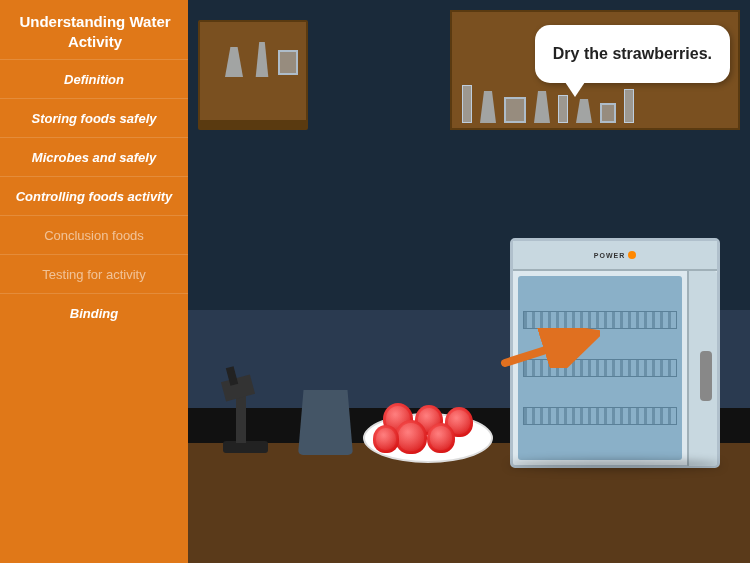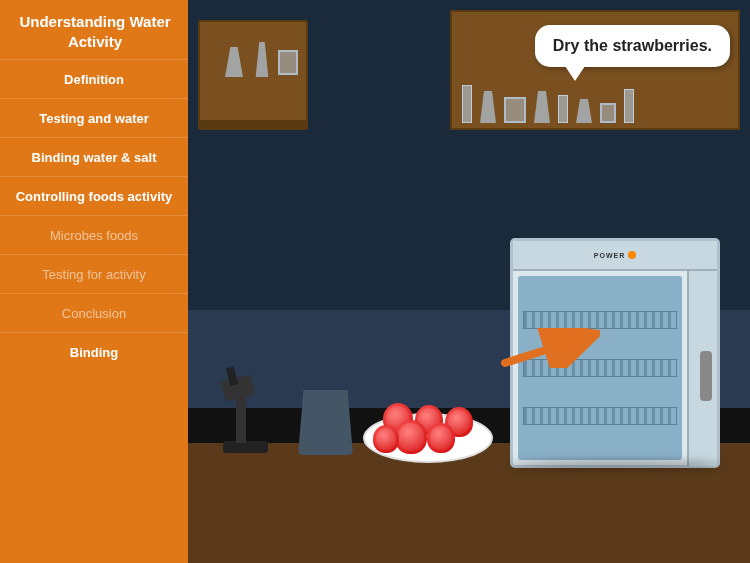--- a/index.html
+++ b/index.html
@@ -41,20 +41,21 @@
     }
 
     .sidebar-item span {
       font-size: 13px;
       font-weight: bold;
       color: white;
     }
 
     .sidebar-item.active span {
       color: white;
+      font-style: italic;
     }
 
     .sidebar-item.inactive span {
       color: rgba(255,255,255,0.55);
       font-weight: normal;
     }
 
     
     #main {
       flex: 1;
@@ -369,21 +370,21 @@
       border-radius: inherit;
     }
 
     
     .speech-bubble {
       position: absolute;
       top: 25px;
       right: 20px;
       background: white;
       border-radius: 15px;
-      padding: 12px 18px;
+      padding: 20px 18px;
       font-size: 16px;
       font-weight: bold;
       color: #222;
       box-shadow: 2px 2px 6px rgba(0,0,0,0.3);
       white-space: nowrap;
     }
     .speech-bubble::after {
       content: '';
       position: absolute;
       bottom: -14px;
@@ -410,36 +411,33 @@
 </head>
 <body>
 
 <div id="sidebar">
   <div id="sidebar-title">Understanding Water Activity</div>
 
   <div class="sidebar-item active">
     <span>Definition</span>
   </div>
   <div class="sidebar-item active">
-    <span>Testing and water</span>
+    <span>Storing foods safely</span>
   </div>
   <div class="sidebar-item active">
-    <span>Binding water &amp; salt</span>
+    <span>Microbes and safely</span>
   </div>
   <div class="sidebar-item active">
     <span>Controlling foods activity</span>
   </div>
   <div class="sidebar-item inactive">
-    <span>Microbes foods</span>
+    <span>Conclusion foods</span>
   </div>
   <div class="sidebar-item inactive">
     <span>Testing for activity</span>
-  </div>
-  <div class="sidebar-item inactive">
-    <span>Conclusion</span>
   </div>
   <div class="sidebar-item active">
     <span>Binding</span>
   </div>
 </div>
 
 <div id="main">
   <div class="scene">
 
     <div class="back-wall"></div>

